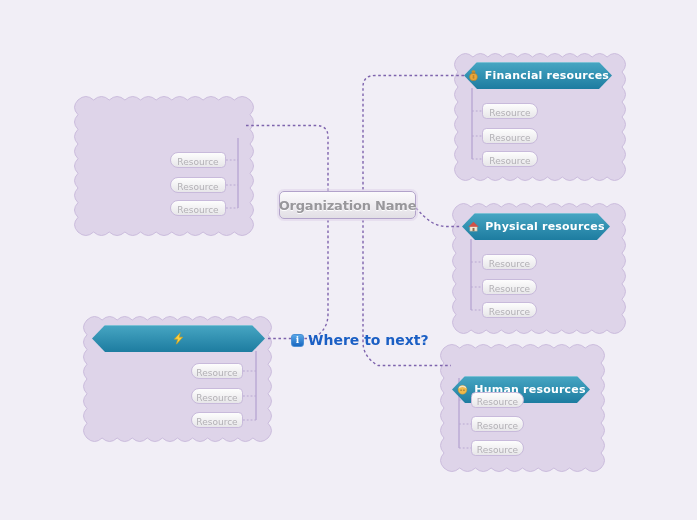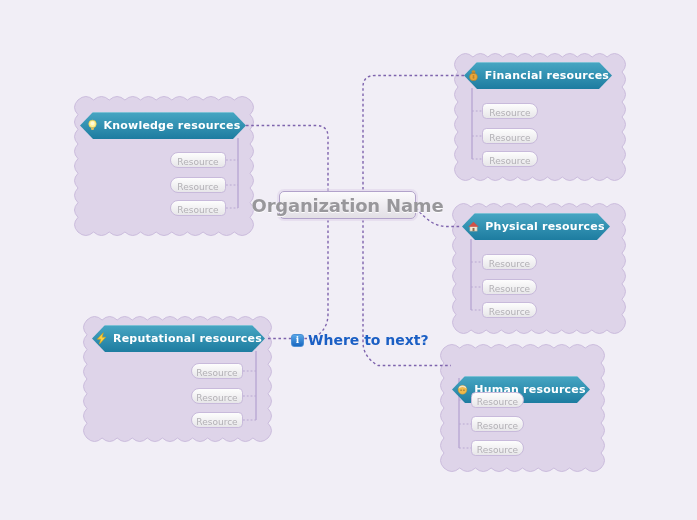--- a/index.html
+++ b/index.html
@@ -27,21 +27,21 @@
     display:flex;align-items:flex-end;justify-content:center;
     cursor:pointer;
   }
   .pill-left{border-radius:9px 5px 5px 9px;}
   .pill-right{border-radius:5px 9px 9px 5px;}
   .root{
     position:absolute;left:279px;top:191px;width:137px;height:28px;box-sizing:border-box;
     border:1px solid var(--root-border,#b2a3ca);border-radius:5px;
     box-shadow:0 0 0 2px rgba(222,212,233,.55);
     background:linear-gradient(180deg,#fbfafc,#e2dfe5);
-    color:var(--root-text,#98979b);font-weight:bold;font-size:18px;letter-spacing:-.2px;
+    color:var(--root-text,#98979b);font-weight:bold;font-size:13px;letter-spacing:-.2px;
     text-shadow:0 1px 0 rgba(255,255,255,.85);
     display:flex;align-items:center;justify-content:center;
     cursor:pointer;white-space:nowrap;
   }
   .note{
     position:absolute;left:291px;top:333px;height:14px;
     display:flex;align-items:center;gap:4px;cursor:pointer;
   }
   .note-icon{
     width:13px;height:13px;border-radius:3px;box-sizing:border-box;
@@ -95,30 +95,20 @@
 
     <g stroke="var(--connector)" stroke-width="1.4" stroke-dasharray="2.6 2.6" fill="none">
       <path d="M246,125.5 H316 Q328,125.5 328,137 V191"></path>
       <path d="M464,75.5 H375 Q363,75.5 363,87 V191"></path>
       <path d="M416,208 C426,219 434,226.5 447,226.5 H461"></path>
       <path d="M363,220 V342 Q363,357 378,365.5 H451"></path>
       <path d="M328,220 V314 Q328,331 312,338.5 H266"></path>
     </g>
   </svg>
 
-  <div class="hex" style="left:80px;top:112px;width:166px;">
-    <span class="icon">
-      <svg width="13" height="13" viewBox="0 0 16 16">
-          <circle cx="8" cy="6" r="4.6" fill="#fff3a0" stroke="#e6c83e" stroke-width="0.8"></circle>
-          <circle cx="8" cy="5.4" r="2.2" fill="#fffbd8"></circle>
-          <rect x="6.2" y="10" width="3.6" height="3.4" rx="1.2" fill="#d9c064"></rect>
-        </svg>
-    </span>
-    <span>Knowledge resources</span>
-  </div>
   <div class="pill pill-left" style="left:170px;top:152px;width:56px;">
       <span>Resource</span>
     </div>
   <div class="pill pill-left" style="left:170px;top:177px;width:56px;">
       <span>Resource</span>
     </div>
   <div class="pill pill-left" style="left:170px;top:200px;width:56px;">
       <span>Resource</span>
     </div>
 
@@ -183,21 +173,20 @@
   <div class="pill pill-right" style="left:471px;top:440px;width:53px;">
       <span>Resource</span>
     </div>
 
   <div class="hex" style="left:92px;top:325px;width:173px;">
     <span class="icon">
       <svg width="13" height="13" viewBox="0 0 16 16">
           <path d="M10.2 0.8 L2.8 8.8 L7 8.8 L5.4 15 L13.2 6.4 L8.8 6.4 Z" fill="#ffd13f" stroke="#cf9e1c" stroke-width="0.8"></path>
         </svg>
     </span>
-    <span>Reputational resources</span>
   </div>
   <div class="pill pill-left" style="left:191px;top:363px;width:52px;">
       <span>Resource</span>
     </div>
   <div class="pill pill-left" style="left:191px;top:388px;width:52px;">
       <span>Resource</span>
     </div>
   <div class="pill pill-left" style="left:191px;top:412px;width:52px;">
       <span>Resource</span>
     </div>

